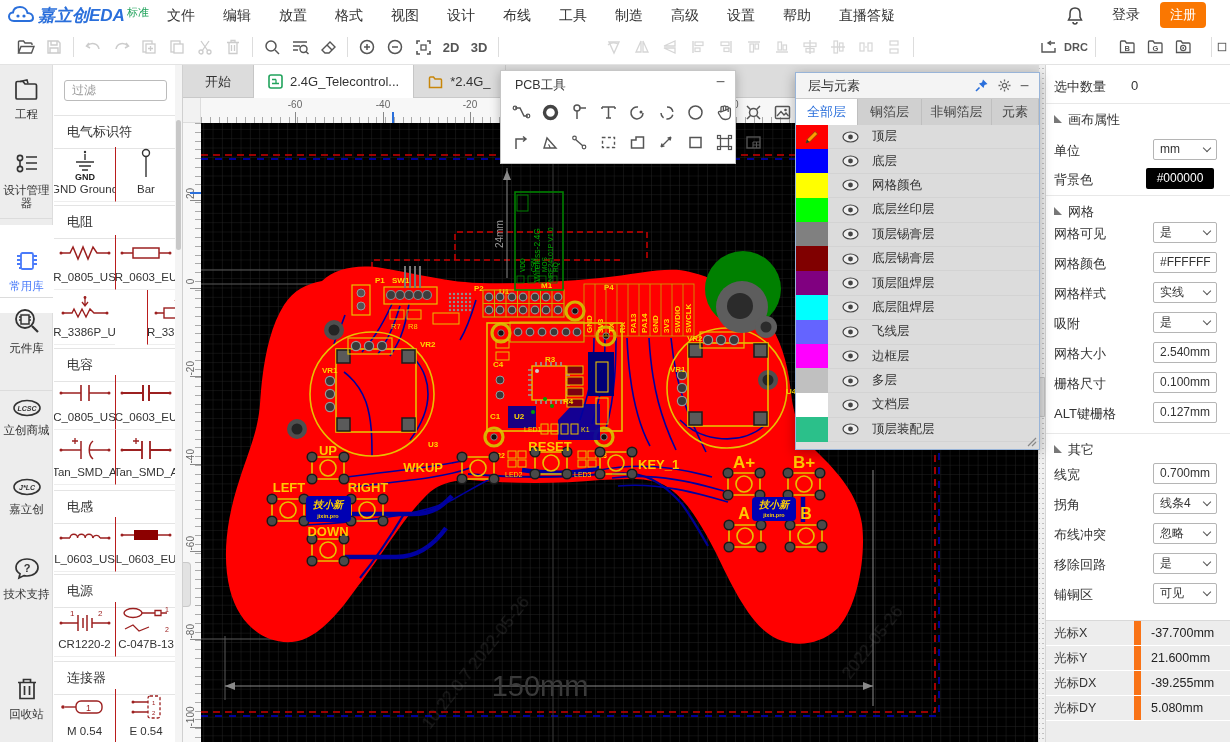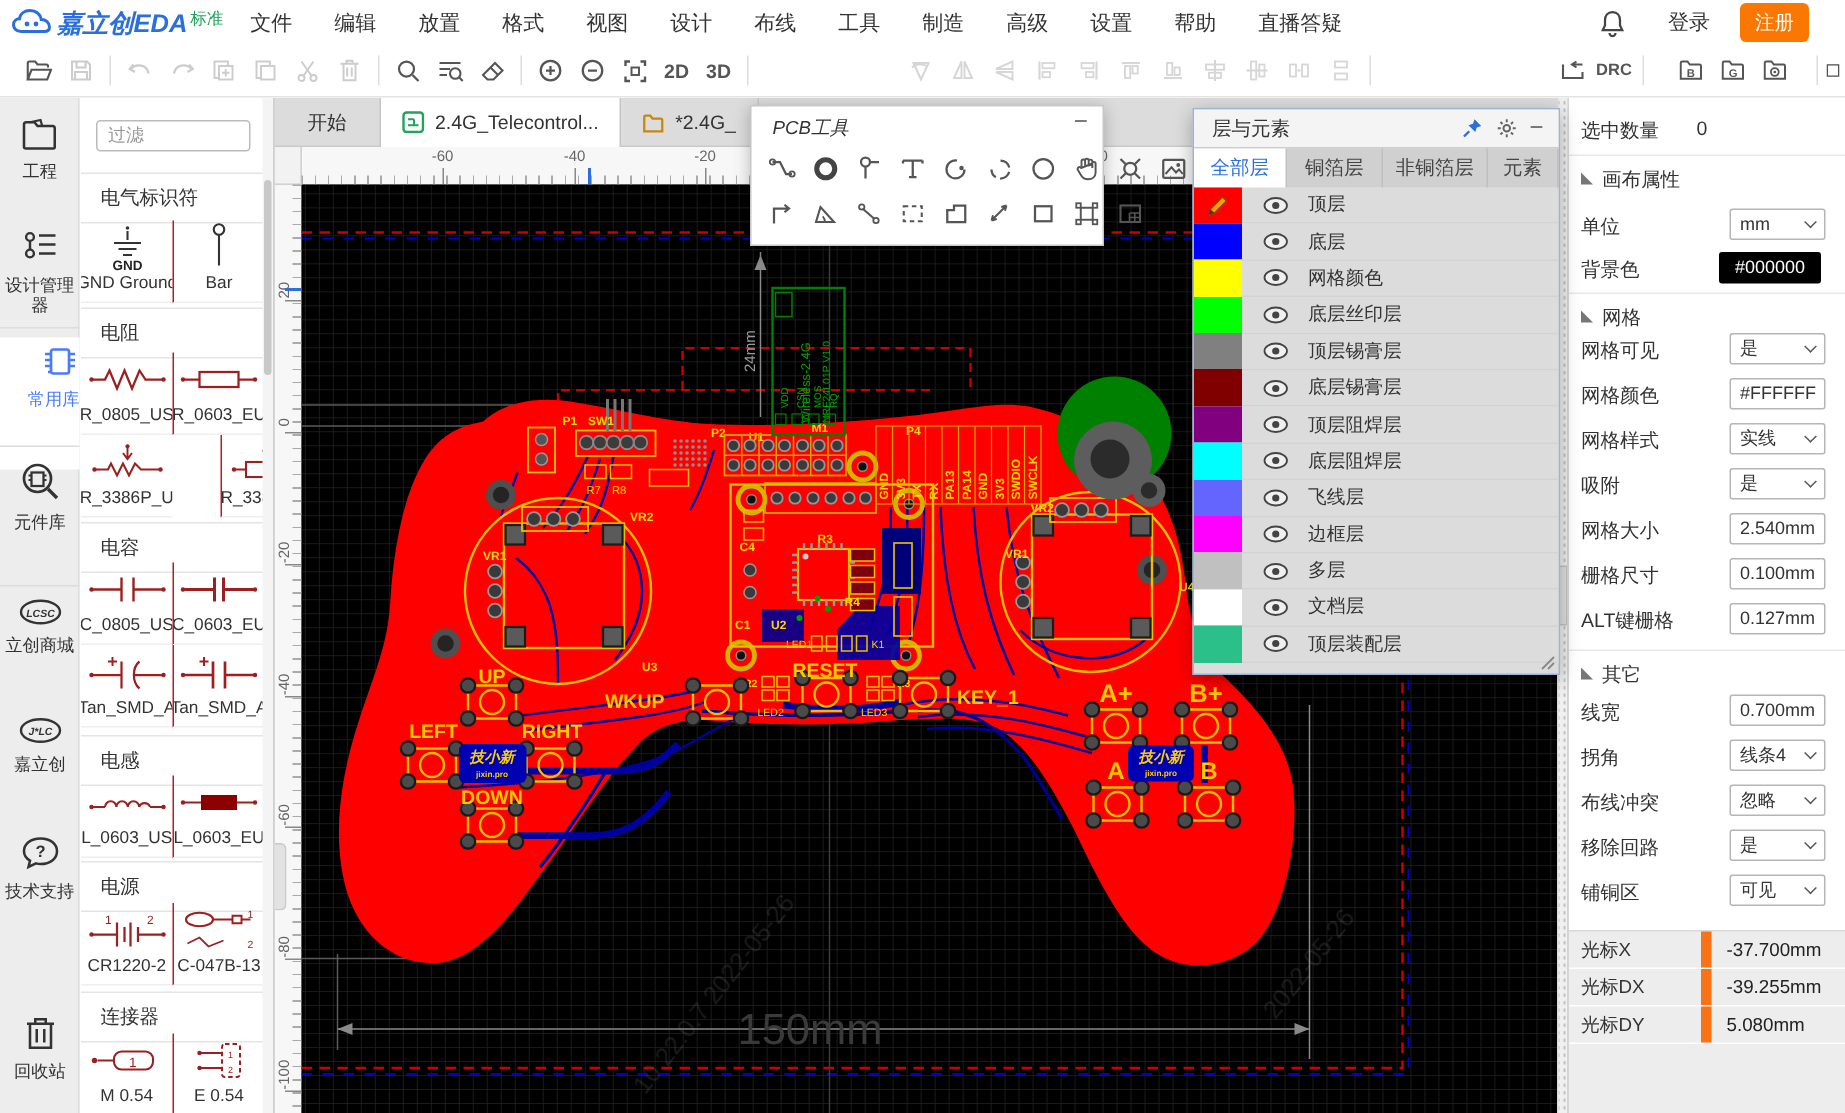--- a/index.html
+++ b/index.html
@@ -50,21 +50,21 @@
 #ruler-left .maj { position:absolute; left:7px; width:11px; height:1px; background:#888; }
 #ruler-left .rlab { position:absolute; left:1px; font-size:10px; color:#666; transform:rotate(-90deg) translateX(50%); transform-origin:center; width:12px; text-align:center; }
 #ruler-corner { position:absolute; left:0; top:33px; width:18px; height:25px; background:#f2f2f2; border-right:1px solid #ddd; border-bottom:1px solid #ddd; }
 #cursor-tick-h { position:absolute; top:14px; width:2px; height:11px; background:#2a6fdb; }
 #cursor-tick-v { position:absolute; left:7px; width:11px; height:2px; background:#2a6fdb; }
 
 #left-collapse { position:absolute; left:183px; top:562px; width:8px; height:45px; background:#e2e2e2; border:1px solid #c9c9c9; border-left:none; border-radius:0 4px 4px 0; z-index:6; }
 #right-gutter { position:absolute; left:1038px; top:65px; width:7px; height:677px; background:#f0f0f0; background-image:radial-gradient(#c0c0c0 0.8px, transparent 0.9px); background-size:4px 5px; background-position:2px 1px; border-left:1px solid #ddd; z-index:6; }
 #right-collapse { position:absolute; left:1037px; top:377px; width:8px; height:40px; background:#dfdfdf; border:1px solid #c4c4c4; border-radius:4px 0 0 4px; z-index:7; }
 
-#pcbtools { position:absolute; left:500px; top:70px; width:236px; height:94px; background:#fff; border:1px solid #c6c6c6; box-shadow:0 2px 10px rgba(0,0,0,.25); z-index:20;font-style:italic; }
+#pcbtools { position:absolute; left:500px; top:70px; width:236px; height:94px; background:#fff; border:1px solid #c6c6c6; box-shadow:0 2px 10px rgba(0,0,0,.25); z-index:20; }
 #pcbtools .ptitle { font-size:12.5px; color:#333; padding:6px 0 0 14px; }
 #pcbtools .pmin { position:absolute; right:10px; top:2px; font-size:16px; color:#666; }
 .toolrow { position:absolute; left:6px; display:flex; }
 .toolrow .ticon2 { width:29px; height:26px; display:flex; align-items:center; justify-content:center; }
 #layers { position:absolute; left:795px; top:72px; width:245px; height:378px; background:#dcdcdc; border:1px solid #98b4d8; box-shadow:0 3px 12px rgba(0,0,0,.3); z-index:21; }
 #layers-header { height:26px; background:#f4f4f4; border-bottom:1px solid #ccc; display:flex; align-items:center; }
 #layers-title { font-size:13px; color:#333; padding-left:12px; flex:1; }
 #layers-tabs { height:26px; background:#d0d0d0; display:flex; }
 .ltab { font-size:13px; color:#444; display:flex; align-items:center; justify-content:center; border-right:1px solid #bfbfbf; }
 .ltab.active { background:#fff; color:#2a6fdb; }
@@ -359,21 +359,21 @@
   </div>
   <div class="rail-item" style="top:88px;" data-name="sidebar-item-design-manager">
     <svg width="26" height="24" viewBox="0 0 26 24" data-name="design-manager-icon">
         <circle cx="6" cy="5" r="2.6" fill="none" stroke="#333" stroke-width="1.6"></circle>
         <circle cx="6" cy="16" r="2.6" fill="none" stroke="#333" stroke-width="1.6"></circle>
         <path d="M6 7.6 L6 13.4" stroke="#333" stroke-width="1.6"></path>
         <path d="M12 4 L23 4 M12 10 L23 10 M12 16 L23 16" stroke="#333" stroke-width="1.7"></path>
       </svg>
     <span class="rlabel" style="width:50px;margin:3px auto 0;">设计管理器</span>
   </div>
-  <div class="rail-item active" style="top:160px; height:88px; padding-top:4px;text-align:right;" data-name="sidebar-item-common-library">
+  <div class="rail-item active" style="top:160px; height:88px; padding-top:24px;" data-name="sidebar-item-common-library">
     <svg width="26" height="24" viewBox="0 0 26 24" data-name="chip-icon">
         <rect x="7" y="4" width="12" height="16" rx="1.5" fill="none" stroke="#4a7bfa" stroke-width="1.8"></rect>
         <path d="M7 7 L3 7 M7 11 L3 11 M7 15 L3 15 M7 19 L5 19 M19 7 L23 7 M19 11 L23 11 M19 15 L23 15" stroke="#4a7bfa" stroke-width="1.8"></path>
       </svg>
     <span class="rlabel">常用库</span>
   </div>
   <div class="rail-item" style="top:242px;" data-name="sidebar-item-component-library">
     <svg width="30" height="28" viewBox="0 0 30 28" data-name="library-search-icon">
         <circle cx="13" cy="12" r="9" fill="none" stroke="#333" stroke-width="1.8"></circle>
         <rect x="9" y="8" width="8" height="9" fill="none" stroke="#333" stroke-width="1.5"></rect>
@@ -1352,20 +1352,24 @@
   <div class="rp-row" style="top:518px;padding-left:36px;">
     <span class="rp-label" data-name="copper-zone-label">铺铜区</span>
     <span class="rp-ctl" data-name="copper-zone-select"><span>可见</span><span class="caret"></span></span>
   </div>
   <div id="rp-status" data-name="cursor-status-table">
     <div class="st-row">
         <span class="st-label" data-name="cursor-x-label">光标X</span>
         <span class="st-val" data-name="cursor-x-value">-37.700mm</span>
       </div>
     <div class="st-row">
+        <span class="st-label" data-name="cursor-y-label">光标Y</span>
+        <span class="st-val" data-name="cursor-y-value">21.600mm</span>
+      </div>
+    <div class="st-row">
         <span class="st-label" data-name="cursor-dx-label">光标DX</span>
         <span class="st-val" data-name="cursor-dx-value">-39.255mm</span>
       </div>
     <div class="st-row">
         <span class="st-label" data-name="cursor-dy-label">光标DY</span>
         <span class="st-val" data-name="cursor-dy-value">5.080mm</span>
       </div>
   </div>
 </div>
 

